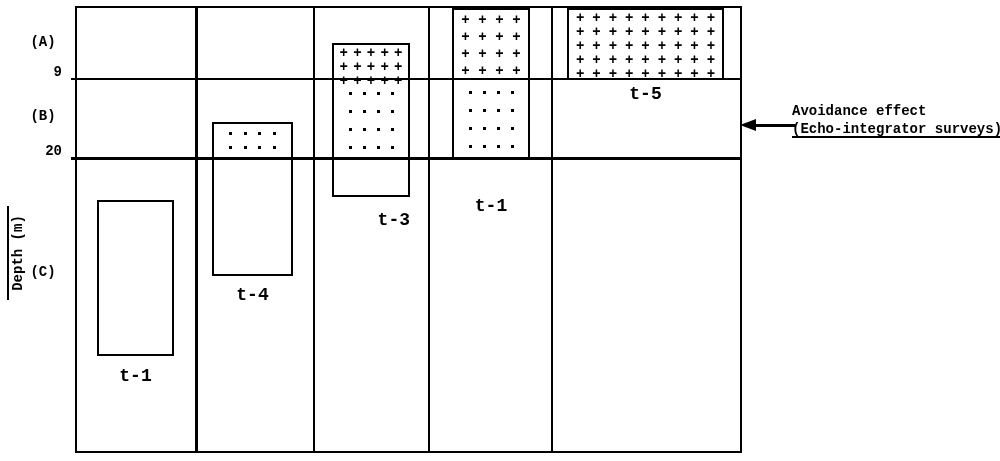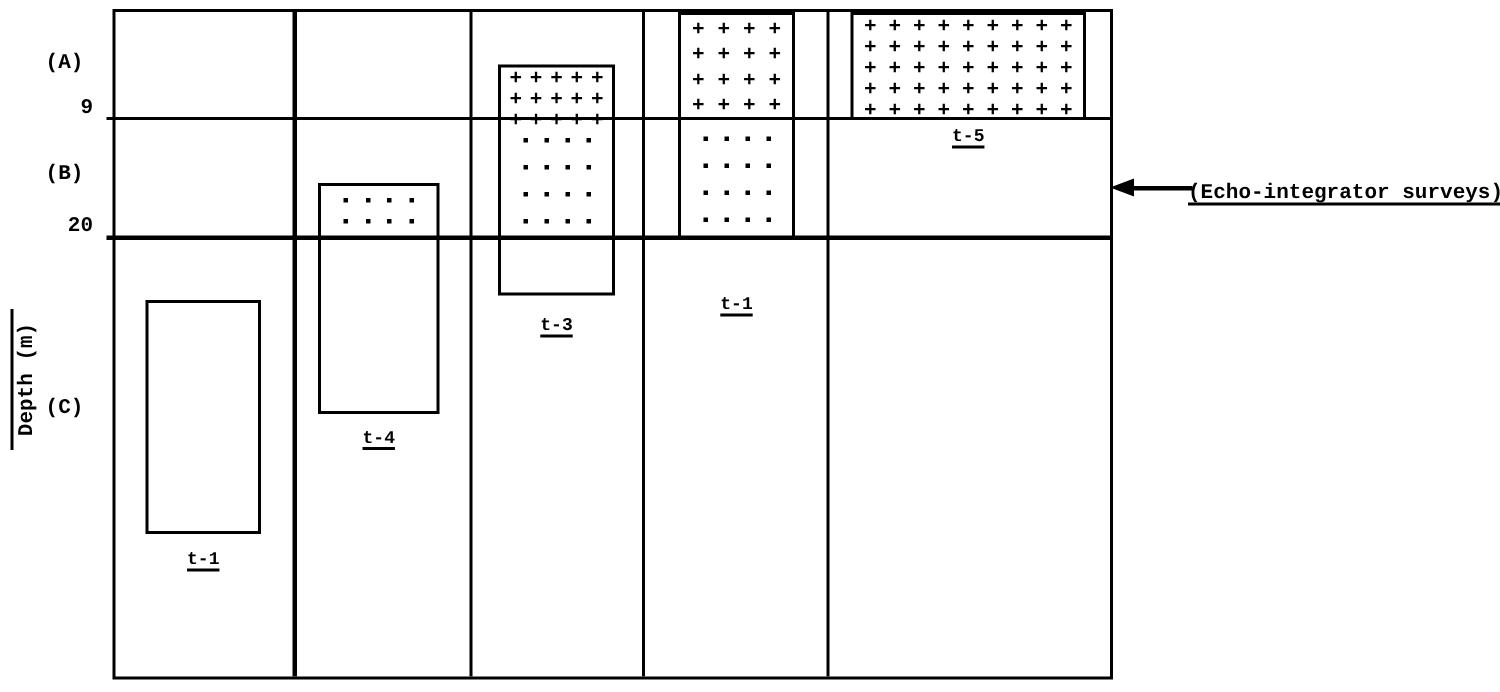--- a/index.html
+++ b/index.html
@@ -30,26 +30,26 @@
   .box-t4{left:375px;top:0px;width:78px;height:152px;}
   .box-t5{left:490px;top:0px;width:157px;height:72px;}
   .seg{box-sizing:border-box;}
   .seg.fill{flex:1 1 auto;}
   .seg-plus{padding:1px 3px;}
   .seg-dot{padding:3px 9px;}
   .cell{display:flex;align-items:center;justify-content:center;
         font-size:14px;line-height:1;font-weight:bold;}
   .cell.dot::before{content:"";width:3px;height:3px;background:#000;display:block;}
   .plabel{
-    position:absolute;text-align:center;font-size:12px;
-    text-decoration:underline;text-underline-offset:3px;text-decoration-thickness:2px;
+    position:absolute;text-align:center;font-size:18px;
+    text-underline-offset:3px;text-decoration-thickness:2px;
   }
   .lab-t1{left:20px;top:358px;width:77px;text-align:center;}
   .lab-t2{left:135px;top:277px;width:81px;}
-  .lab-t3{left:255px;top:202px;width:78px;}
+  .lab-t3{left:255px;top:202px;width:78px;text-align:right;}
   .lab-t4{left:375px;top:188px;width:78px;}
   .lab-t5{left:490px;top:76px;width:157px;}
   .axis-lab{position:absolute;font-size:14px;line-height:15px;}
   .zone-lab{left:30px;width:26px;text-align:center;}
   .zA{top:35px;} .zB{top:109px;} .zC{top:265px;}
   .tick{left:36px;width:26px;text-align:right;}
   .t10{top:65px;} .t20{top:144px;text-align:right;}
   .depth-title{
     position:absolute;left:-30px;top:245px;width:96px;height:16px;
     transform:rotate(-90deg);text-align:center;font-size:14px;line-height:16px;
@@ -230,15 +230,16 @@
 
     <div class="plabel lab-t1">t-1</div>
     <div class="plabel lab-t2">t-4</div>
     <div class="plabel lab-t3">t-3</div>
     <div class="plabel lab-t4">t-1</div>
     <div class="plabel lab-t5">t-5</div>
   </div>
 
   <div class="arrow-head"></div>
   <div class="arrow-shaft"></div>
+  <div class="ann ann1">Avoidance effect</div>
   <div class="ann ann2">(Echo-integrator surveys)</div>
 
 </div>
 
 </body></html>

